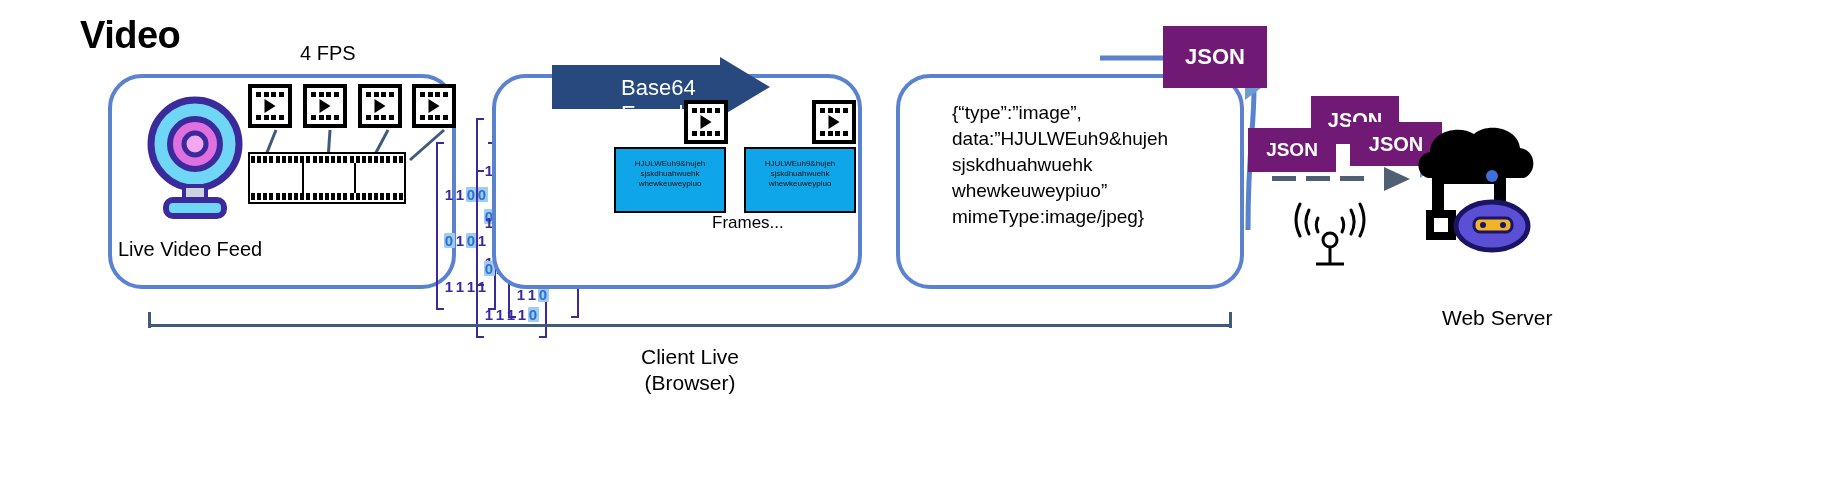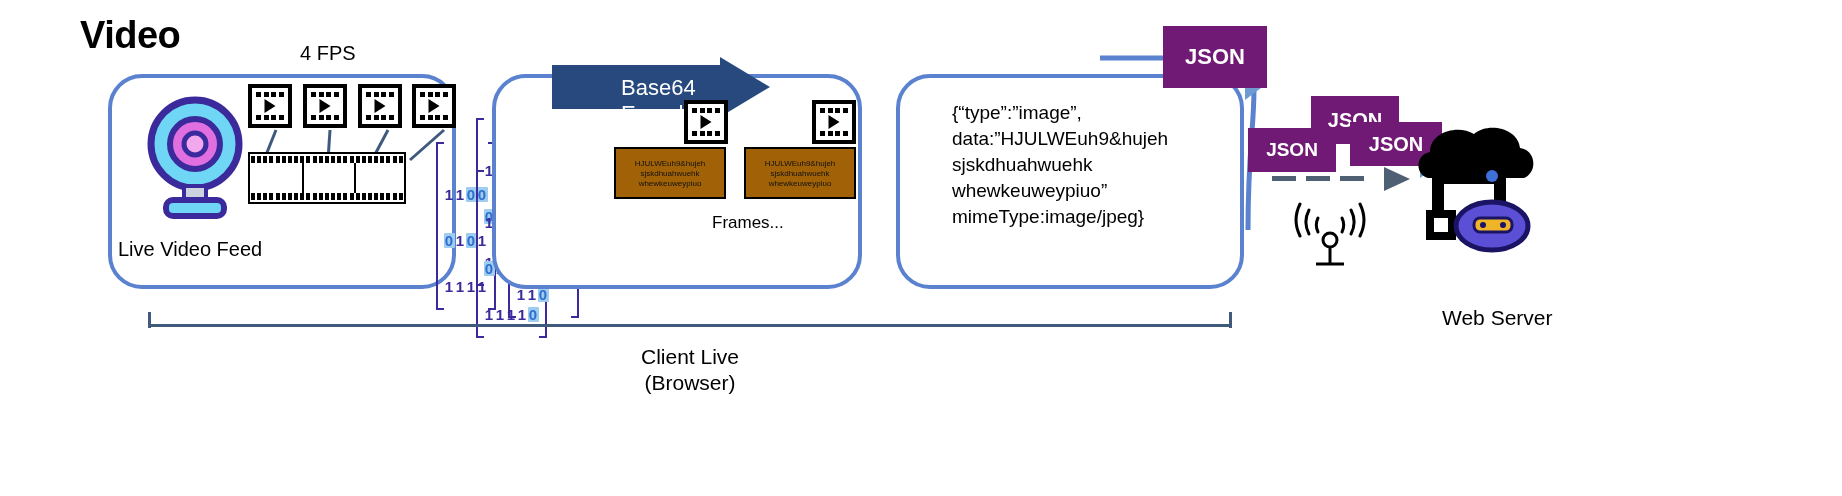--- a/index.html
+++ b/index.html
@@ -65,22 +65,22 @@
   #base64-arrow{left:552px;top:57px;width:218px;height:60px;}
   #base64-arrow .body{position:absolute;left:0;top:8px;width:170px;height:44px;background:#27497e;}
   #base64-arrow .head{position:absolute;left:168px;top:0;width:0;height:0;
       border-left:50px solid #27497e;border-top:30px solid transparent;border-bottom:30px solid transparent;}
   #base64-arrow .lbl{position:absolute;left:21px;top:18px;color:#fff;font-size:22px;margin-left:48px;}
 
   
   #connectors{left:0;top:0;width:1842px;height:496px;pointer-events:none;}
 
   
-  .frame-card{position:absolute;border:2px solid #000;background:#a16207;box-sizing:border-box;
-              width:112px;height:52px;}
+  .frame-card{position:absolute;border:2px solid #000;background:#0ea5e9;box-sizing:border-box;
+              width:112px;height:66px;}
   .frame-card .txt{position:absolute;left:4px;right:4px;top:10px;text-align:center;
               font-size:8px;line-height:10px;color:#111;}
   #frame-a{left:614px;top:147px;}
   #frame-b{left:744px;top:147px;}
   #frame-a-icon{left:684px;top:100px;width:44px;height:44px;}
   #frame-b-icon{left:812px;top:100px;width:44px;height:44px;}
 
   
   #payload-text{left:952px;top:100px;width:270px;font-size:19px;line-height:26px;white-space:pre-line;}
 

